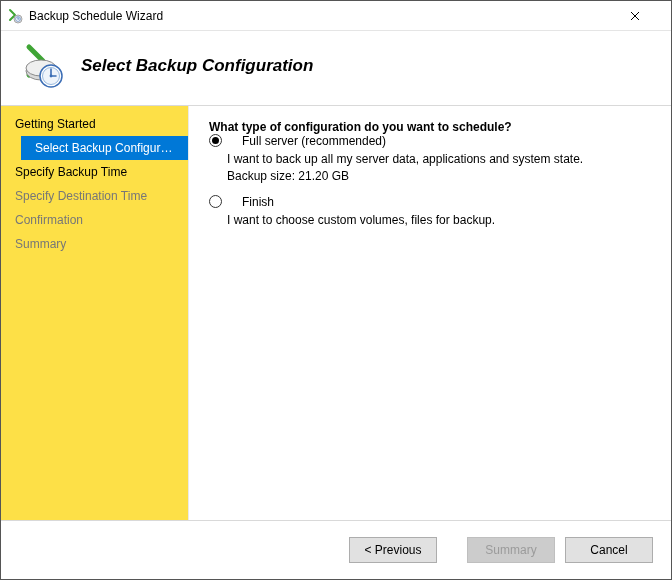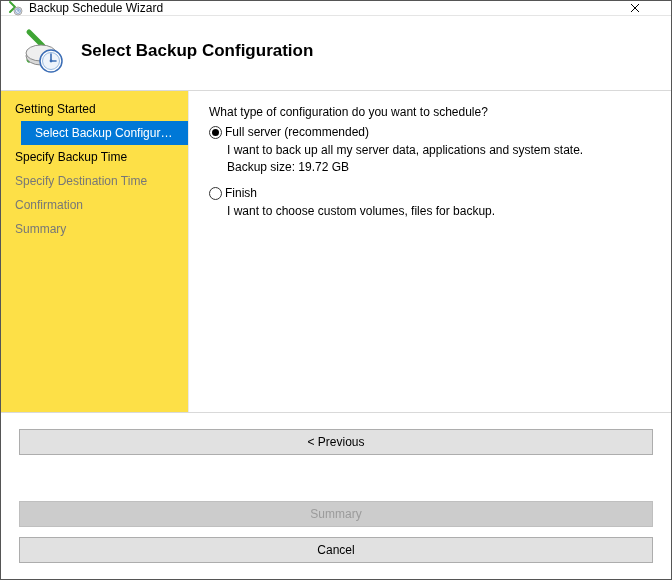--- a/index.html
+++ b/index.html
@@ -15,39 +15,40 @@
   }
   .window {
     width: 672px;
     height: 580px;
     border: 1px solid #555;
     display: flex;
     flex-direction: column;
     background: #fff;
   }
   .titlebar {
-    height: 15px;
+    height: 30px;
     display: flex;
     align-items: center;
     padding: 0 14px 0 6px;
     border-bottom: 1px solid #e5e5e5;
   }
   .titlebar .app-icon { width: 16px; height: 16px; margin-right: 6px; display:flex; align-items:center; justify-content:center;}
   .titlebar .title { flex: 1; font-size: 12px; }
   .titlebar .close {
     width: 45px; height: 29px;
     display: flex; align-items: center; justify-content: center;
     font-size: 14px; font-family: Arial, sans-serif;
   }
 
   .header {
     display: flex;
     align-items: center;
     padding: 12px 18px 16px 18px;
     border-bottom: 1px solid #d9d9d9;
+    font-style: italic;
   }
   .header-icon {
     width: 46px; height: 46px; margin-right: 16px;
     display:flex; align-items:center; justify-content:center;
   }
   .header-title {
     font-size: 17px;
     font-weight: 700;
     color: #000;
   }
@@ -78,26 +79,25 @@
     color: #fff;
     margin-left: 20px;
   }
 
   .content {
     flex: 1;
     padding: 14px 20px 10px 20px;
     font-size: 12px;
     color: #000;
   }
-  .prompt { margin-bottom: 6px; }
+  .prompt { margin-bottom: 0; font-weight: bold; }
   .option-block { margin-bottom: 12px; }
   .option-row {
     display: flex;
-    align-items: center;
-    gap: 3px;
+    gap: 20px;
     margin-bottom: 4px;
   }
   .radio {
     width: 13px; height: 13px;
     border: 1px solid #333;
     border-radius: 50%;
     display: inline-flex;
     align-items: center; justify-content: center;
     background: #fff;
   }
@@ -112,21 +112,20 @@
     margin-left: 18px;
     margin-bottom: 3px;
   }
 
   .footer {
     border-top: 1px solid #d9d9d9;
     padding: 16px 18px;
     display: flex;
     justify-content: flex-end;
     gap: 10px;
-    flex-direction: column;
   }
   .btn {
     min-width: 88px;
     height: 26px;
     border: 1px solid #adadad;
     background: #e1e1e1;
     font-size: 12px;
     font-family: inherit;
     color: #000;
     cursor: pointer;
@@ -199,21 +198,21 @@
 
     <div class="content">
       <div class="prompt">What type of configuration do you want to schedule?</div>
 
       <div class="option-block">
         <div class="option-row">
           <span class="radio checked"></span>
           <span>Full server (recommended)</span>
         </div>
         <div class="option-desc">I want to back up all my server data, applications and system state.</div>
-        <div class="option-extra">Backup size: 19.72 GB</div>
+        <div class="option-extra">Backup size: 21.20 GB</div>
       </div>
 
       <div class="option-block">
         <div class="option-row">
           <span class="radio"></span>
           <span>Finish</span>
         </div>
         <div class="option-desc">I want to choose custom volumes, files for backup.</div>
       </div>
     </div>

